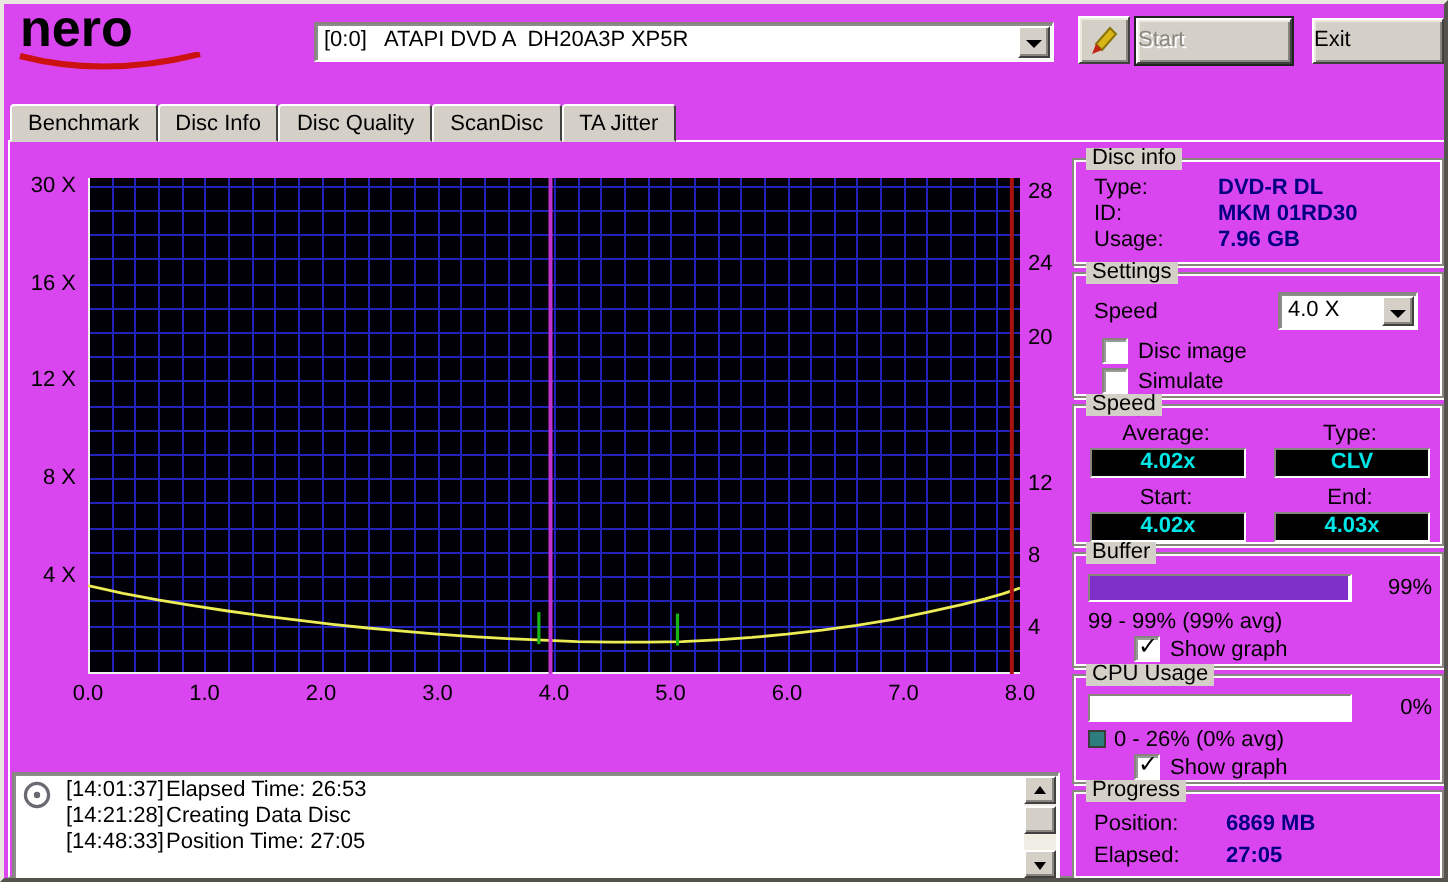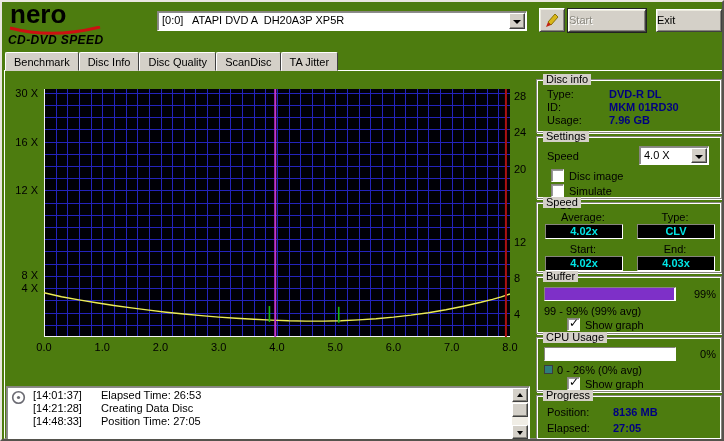--- a/index.html
+++ b/index.html
@@ -1,17 +1,17 @@
 <!DOCTYPE html>
 <html><head>
 <meta charset="utf-8">
 <style>
   *{box-sizing:border-box;margin:0;padding:0;}
   body{width:724px;height:441px;background:#808080;font-family:"Liberation Sans","DejaVu Sans",sans-serif;font-size:11px;color:#000;}
-  #app{position:relative;width:724px;height:441px;overflow:hidden;background:#4d7c0f;border:2px solid;border-color:#eae7e0 #55534d #55534d #eae7e0;}
+  #app{position:relative;width:724px;height:441px;overflow:hidden;background:#d946ef;border:2px solid;border-color:#eae7e0 #55534d #55534d #eae7e0;}
   .abs{position:absolute;}
   .raised{background:#d4d0c8;border:1px solid;border-color:#ffffff #404040 #404040 #ffffff;box-shadow:inset 1px 1px 0 #eceadf,inset -1px -1px 0 #87857e;}
   .sunkw{background:#ffffff;border:1px solid;border-color:#87857e #ffffff #ffffff #87857e;box-shadow:inset 1px 1px 0 rgba(0,0,0,0.45);}
   
   #logo-nero{position:absolute;left:2px;top:-4px;font-size:26px;font-weight:bold;line-height:26px;}
   #logo-swoosh{position:absolute;left:0;top:21px;}
   #logo-sub{position:absolute;left:0;top:28px;font-size:12px;font-style:italic;font-weight:bold;letter-spacing:0.4px;white-space:nowrap;}
   
   .combo-text{position:absolute;left:4px;top:2px;right:18px;white-space:pre;overflow:hidden;}
   .combo-arrow-btn{position:absolute;right:1px;top:1px;bottom:1px;width:16px;background:#d4d0c8;border:1px solid;border-color:#ffffff #404040 #404040 #ffffff;box-shadow:inset -1px -1px 0 #87857e;}
@@ -32,21 +32,21 @@
   .ytick{position:absolute;right:3px;height:12px;line-height:12px;white-space:nowrap;}
   #y-right{position:absolute;left:511px;top:87px;width:21px;height:252px;}
   #y-right .ytick{right:auto;left:1px;}
   #x-axis{position:absolute;left:42px;top:339px;width:466px;height:13px;}
   .xtick{position:absolute;top:0;width:30px;text-align:center;}
   
   #log-box{position:absolute;left:4px;top:384px;width:524px;height:55px;}
   #log-icon{position:absolute;left:4px;top:3px;}
   #log-lines{position:absolute;left:26px;top:2px;right:18px;overflow:hidden;}
   .log-row{height:13px;line-height:13px;white-space:pre;}
-  .log-time{display:inline-block;width:68px;}
+  .log-time{display:inline-block;width:50px;}
   #log-scrollbar{position:absolute;top:1px;right:1px;bottom:1px;width:16px;background:#f0ede5;}
   .sb-btn,.sb-thumb{position:absolute;left:0;width:16px;height:14px;background:#d4d0c8;border:1px solid;border-color:#ffffff #404040 #404040 #ffffff;box-shadow:inset -1px -1px 0 #87857e;}
   #sb-up{top:0;}
   #sb-down{bottom:0;}
   .sb-thumb{top:15px;}
   .tri-up{position:absolute;left:4px;top:4px;width:0;height:0;border-left:3px solid transparent;border-right:3px solid transparent;border-bottom:4px solid #000;}
   .sb-btn .tri-down{left:4px;top:5px;border-left-width:3px;border-right-width:3px;}
   
   .group{position:absolute;border:1px solid #87857e;box-shadow:inset 0 0 0 1px #ffffff,1px 1px 0 #ffffff;}
   .gtitle{position:absolute;top:-6px;left:6px;line-height:11px;background:#d4d0c8;padding:0 3px;white-space:nowrap;}
@@ -63,21 +63,20 @@
 </head>
 <body>
 
 <div id="app">
 
   <div class="abs" style="left:6px;top:3px;width:145px;height:42px">
     <div id="logo-nero">nero</div>
     <svg id="logo-swoosh" width="94" height="10" viewBox="0 0 94 10">
         <path d="M2,2 Q44,13 92,1" fill="none" stroke="#cc1111" stroke-width="3"></path>
       </svg>
-    <div id="logo-sub">CD-DVD SPEED</div>
   </div>
 
   <div class="abs sunkw" style="left:155px;top:9px;width:370px;height:20px">
     <div class="combo-text">[0:0]   ATAPI DVD A  DH20A3P XP5R</div>
     <div class="combo-arrow-btn">
         <span class="tri-down"></span>
       </div>
   </div>
 
   <div class="abs raised" style="left:537px;top:6px;width:26px;height:24px">
@@ -100,21 +99,21 @@
       <div class="tab">Disc Info</div>
       <div class="tab">Disc Quality</div>
       <div class="tab">ScanDisc</div>
       <div class="tab">TA Jitter</div>
     </div>
 
   <div id="y-left">
       <div class="ytick" style="top: -2.33498px;">30 X</div>
       <div class="ytick" style="top: 46.532px;">16 X</div>
       <div class="ytick" style="top: 95.399px;">12 X</div>
-      <div class="ytick" style="top: 144.266px; margin-top: 36px;">8 X</div>
+      <div class="ytick" style="top: 144.266px;">8 X</div>
       <div class="ytick" style="top: 193.133px;">4 X</div>
     </div>
   <div id="chart-plot" style="background: rgb(0, 0, 6);"><svg width="466" height="248">
         <line x1="12.5" y1="0" x2="12.5" y2="248" stroke="#2323bc" stroke-width="1"></line>
         <line x1="23.5" y1="0" x2="23.5" y2="248" stroke="#2323bc" stroke-width="1"></line>
         <line x1="35.5" y1="0" x2="35.5" y2="248" stroke="#2323bc" stroke-width="1"></line>
         <line x1="47.5" y1="0" x2="47.5" y2="248" stroke="#2323bc" stroke-width="1"></line>
         <line x1="58.5" y1="0" x2="58.5" y2="248" stroke="#2323bc" stroke-width="1"></line>
         <line x1="70.5" y1="0" x2="70.5" y2="248" stroke="#2323bc" stroke-width="1"></line>
         <line x1="82.5" y1="0" x2="82.5" y2="248" stroke="#2323bc" stroke-width="1"></line>
@@ -285,18 +284,18 @@
     <span class="lbl" style="left:20px;top:26px">0 - 26% (0% avg)</span>
     <div class="cb" style="left:30px;top:39px">
         <span class="mark">✓</span>
       </div>
     <span class="lbl" style="left:48px;top:40px">Show graph</span>
   </div>
 
   <div class="group" style="left:534px;top:393px;width:186px;height:45px">
     <span class="gtitle">Progress</span>
     <span class="lbl" style="left:10px;top:10px">Position:</span>
-    <span class="val" style="left:76px;top:10px">8136 MB</span>
+    <span class="val" style="left:76px;top:10px">6869 MB</span>
     <span class="lbl" style="left:10px;top:26px">Elapsed:</span>
     <span class="val" style="left:76px;top:26px">27:05</span>
   </div>
 
 </div>
 
 </body></html>

